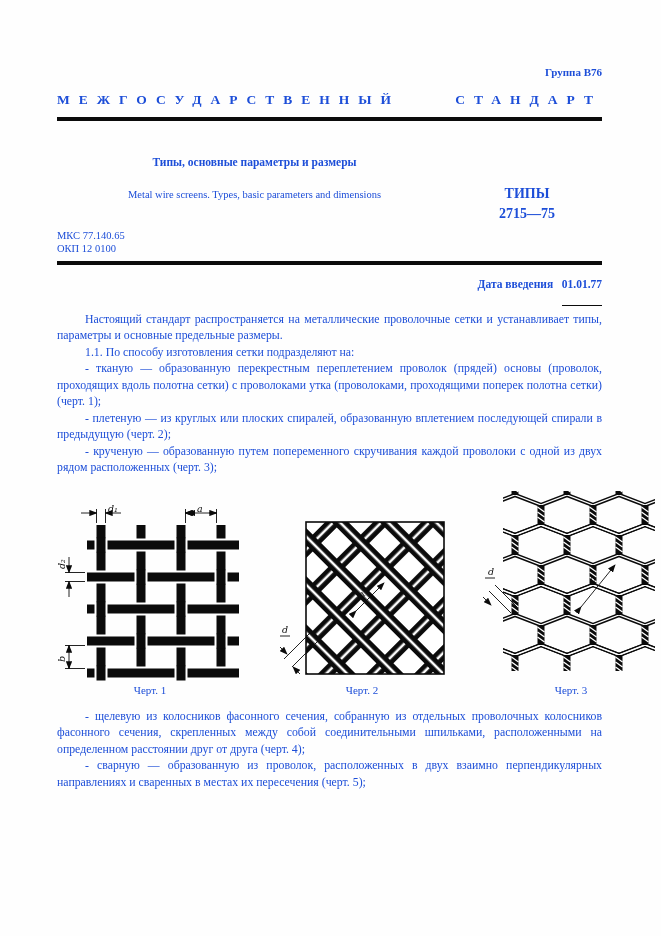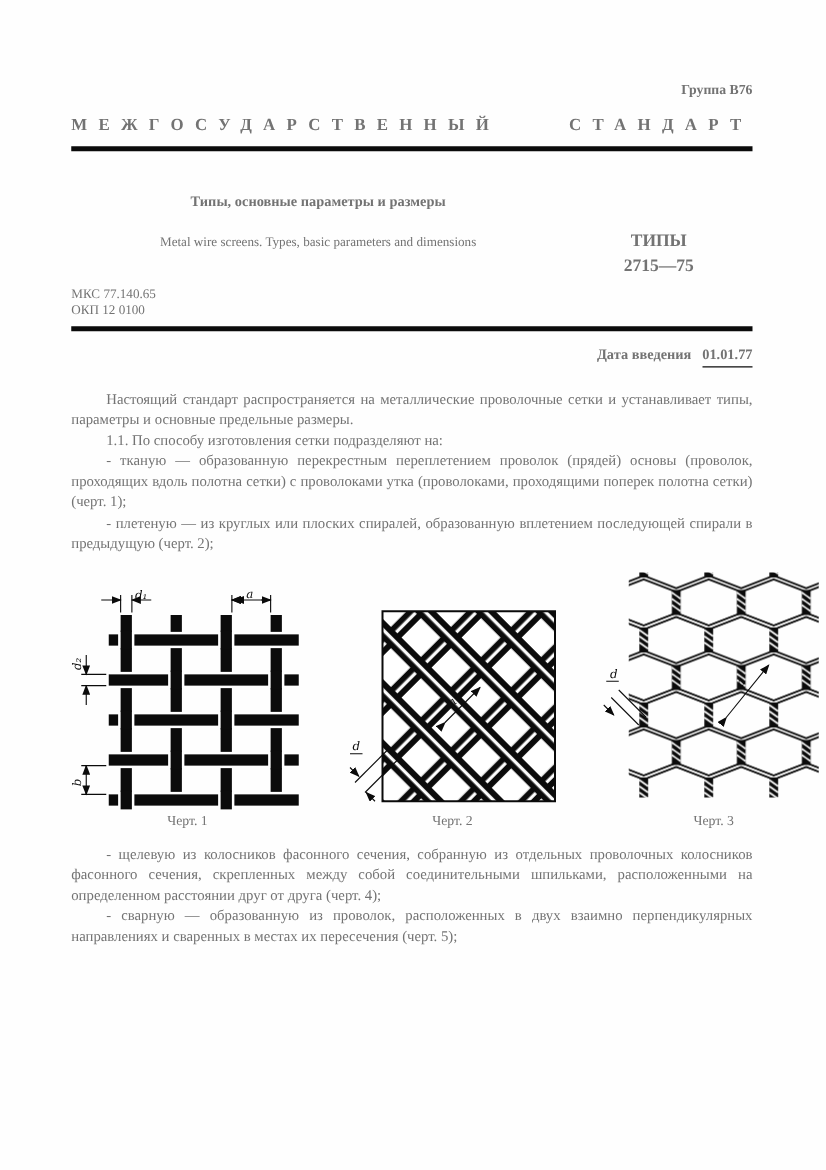--- a/index.html
+++ b/index.html
@@ -1,21 +1,21 @@
 <!DOCTYPE html>
 <html><head>
 <meta charset="utf-8">
 <style>
   html,body{margin:0;padding:0;background:#e8e8e8;}
   .sheet{
     position:relative;
     width:661px;height:936px;
     background:#fefefe;
     font-family:"Liberation Serif", serif;
-    color:#737373;
+    color:#1d4ed8;
     overflow:hidden;
     margin:0 auto;
   }
   .content{position:absolute;left:57px;top:66px;width:545px;}
   .group-line{text-align:right;font-weight:bold;font-size:11px;}
   .std-line{
     display:flex;justify-content:space-between;
     font-weight:bold;font-size:13.5px;
     margin-top:14px;margin-bottom:9px;
   }
@@ -24,21 +24,21 @@
   .rule{height:4px;background:#0b0b0b;}
   .rule2{height:4px;background:#0b0b0b;margin-top:6px;}
   .title-flex{display:flex;margin-top:24px;}
   .title-left{flex:1;text-align:center;}
   .title-ru{font-weight:bold;font-size:12.5px;}
   .subtitle-ru{font-weight:bold;font-size:11.5px;margin-top:11px;}
   .title-en{font-size:10.5px;margin-top:21px;}
   .gost-block{width:150px;text-align:center;font-weight:bold;font-size:14px;line-height:1.45;padding-top:39px;}
   .codes{font-size:10.5px;line-height:1.25;margin-top:4px;}
   .date-line{text-align:right;font-weight:bold;font-size:11.5px;margin-top:13px;}
-  .date-val{border-bottom:1.2px solid #0b0b0b;padding-bottom:3px;}
+  .date-val{border-bottom:1.2px solid #0b0b0b;padding-bottom:15px;}
   .lead{margin:21px 0 0 0;font-size:11.8px;line-height:16.5px;text-align:justify;text-indent:28px;}
   .sec-title{text-align:center;font-weight:bold;font-size:12px;margin-top:20px;margin-bottom:13px;}
   p.body-p{margin:0;font-size:11.8px;line-height:16.5px;text-align:justify;text-indent:28px;}
   .figures-row{display:flex;justify-content:space-between;align-items:flex-end;margin-top:13px;margin-bottom:12px;gap:33px;}
   .figure{display:flex;flex-direction:column;align-items:center;}
   .fig-caption{font-size:11px;margin-top:3px;}
   .dimlbl{font-family:"DejaVu Serif", serif;font-style:italic;font-size:9.5px;fill:#0b0b0b;}
   .footer{position:absolute;left:57px;right:59px;top:831px;}
   .footer-flex{display:flex;justify-content:space-between;font-weight:bold;font-size:11px;margin-top:7px;}
   .page-num{text-align:center;font-size:11px;margin-top:9px;}
@@ -82,20 +82,21 @@
       <span>&nbsp;</span>
       <span class="date-val">01.01.77</span>
     </div>
 
     <p class="lead">Настоящий стандарт распространяется на металлические проволочные сетки и устанавливает типы, параметры и основные предельные размеры.</p>
 
 
     <p class="body-p">1.1. По способу изготовления сетки подразделяют на:</p>
     <p class="body-p">- тканую — образованную перекрестным переплетением проволок (прядей) основы (проволок, проходящих вдоль полотна сетки) с проволоками утка (проволоками, проходящими поперек полотна сетки) (черт. 1);</p>
     <p class="body-p">- плетеную — из круглых или плоских спиралей, образованную вплетением последующей спирали в предыдущую (черт. 2);</p>
+    <p class="body-p">- крученую — образованную путем попеременного скручивания каждой проволоки с одной из двух рядом расположенных (черт. 3);</p>
 
     <div class="figures-row">
 
       <div class="figure">
         <svg width="186" height="176" viewBox="0 0 186 176">
           <defs>
             <marker id="ar1" markerWidth="9" markerHeight="7" refX="8" refY="3.5" orient="auto">
               <path d="M0,0 L9,3.5 L0,7 Z" fill="#0b0b0b"></path>
             </marker>
           </defs>

